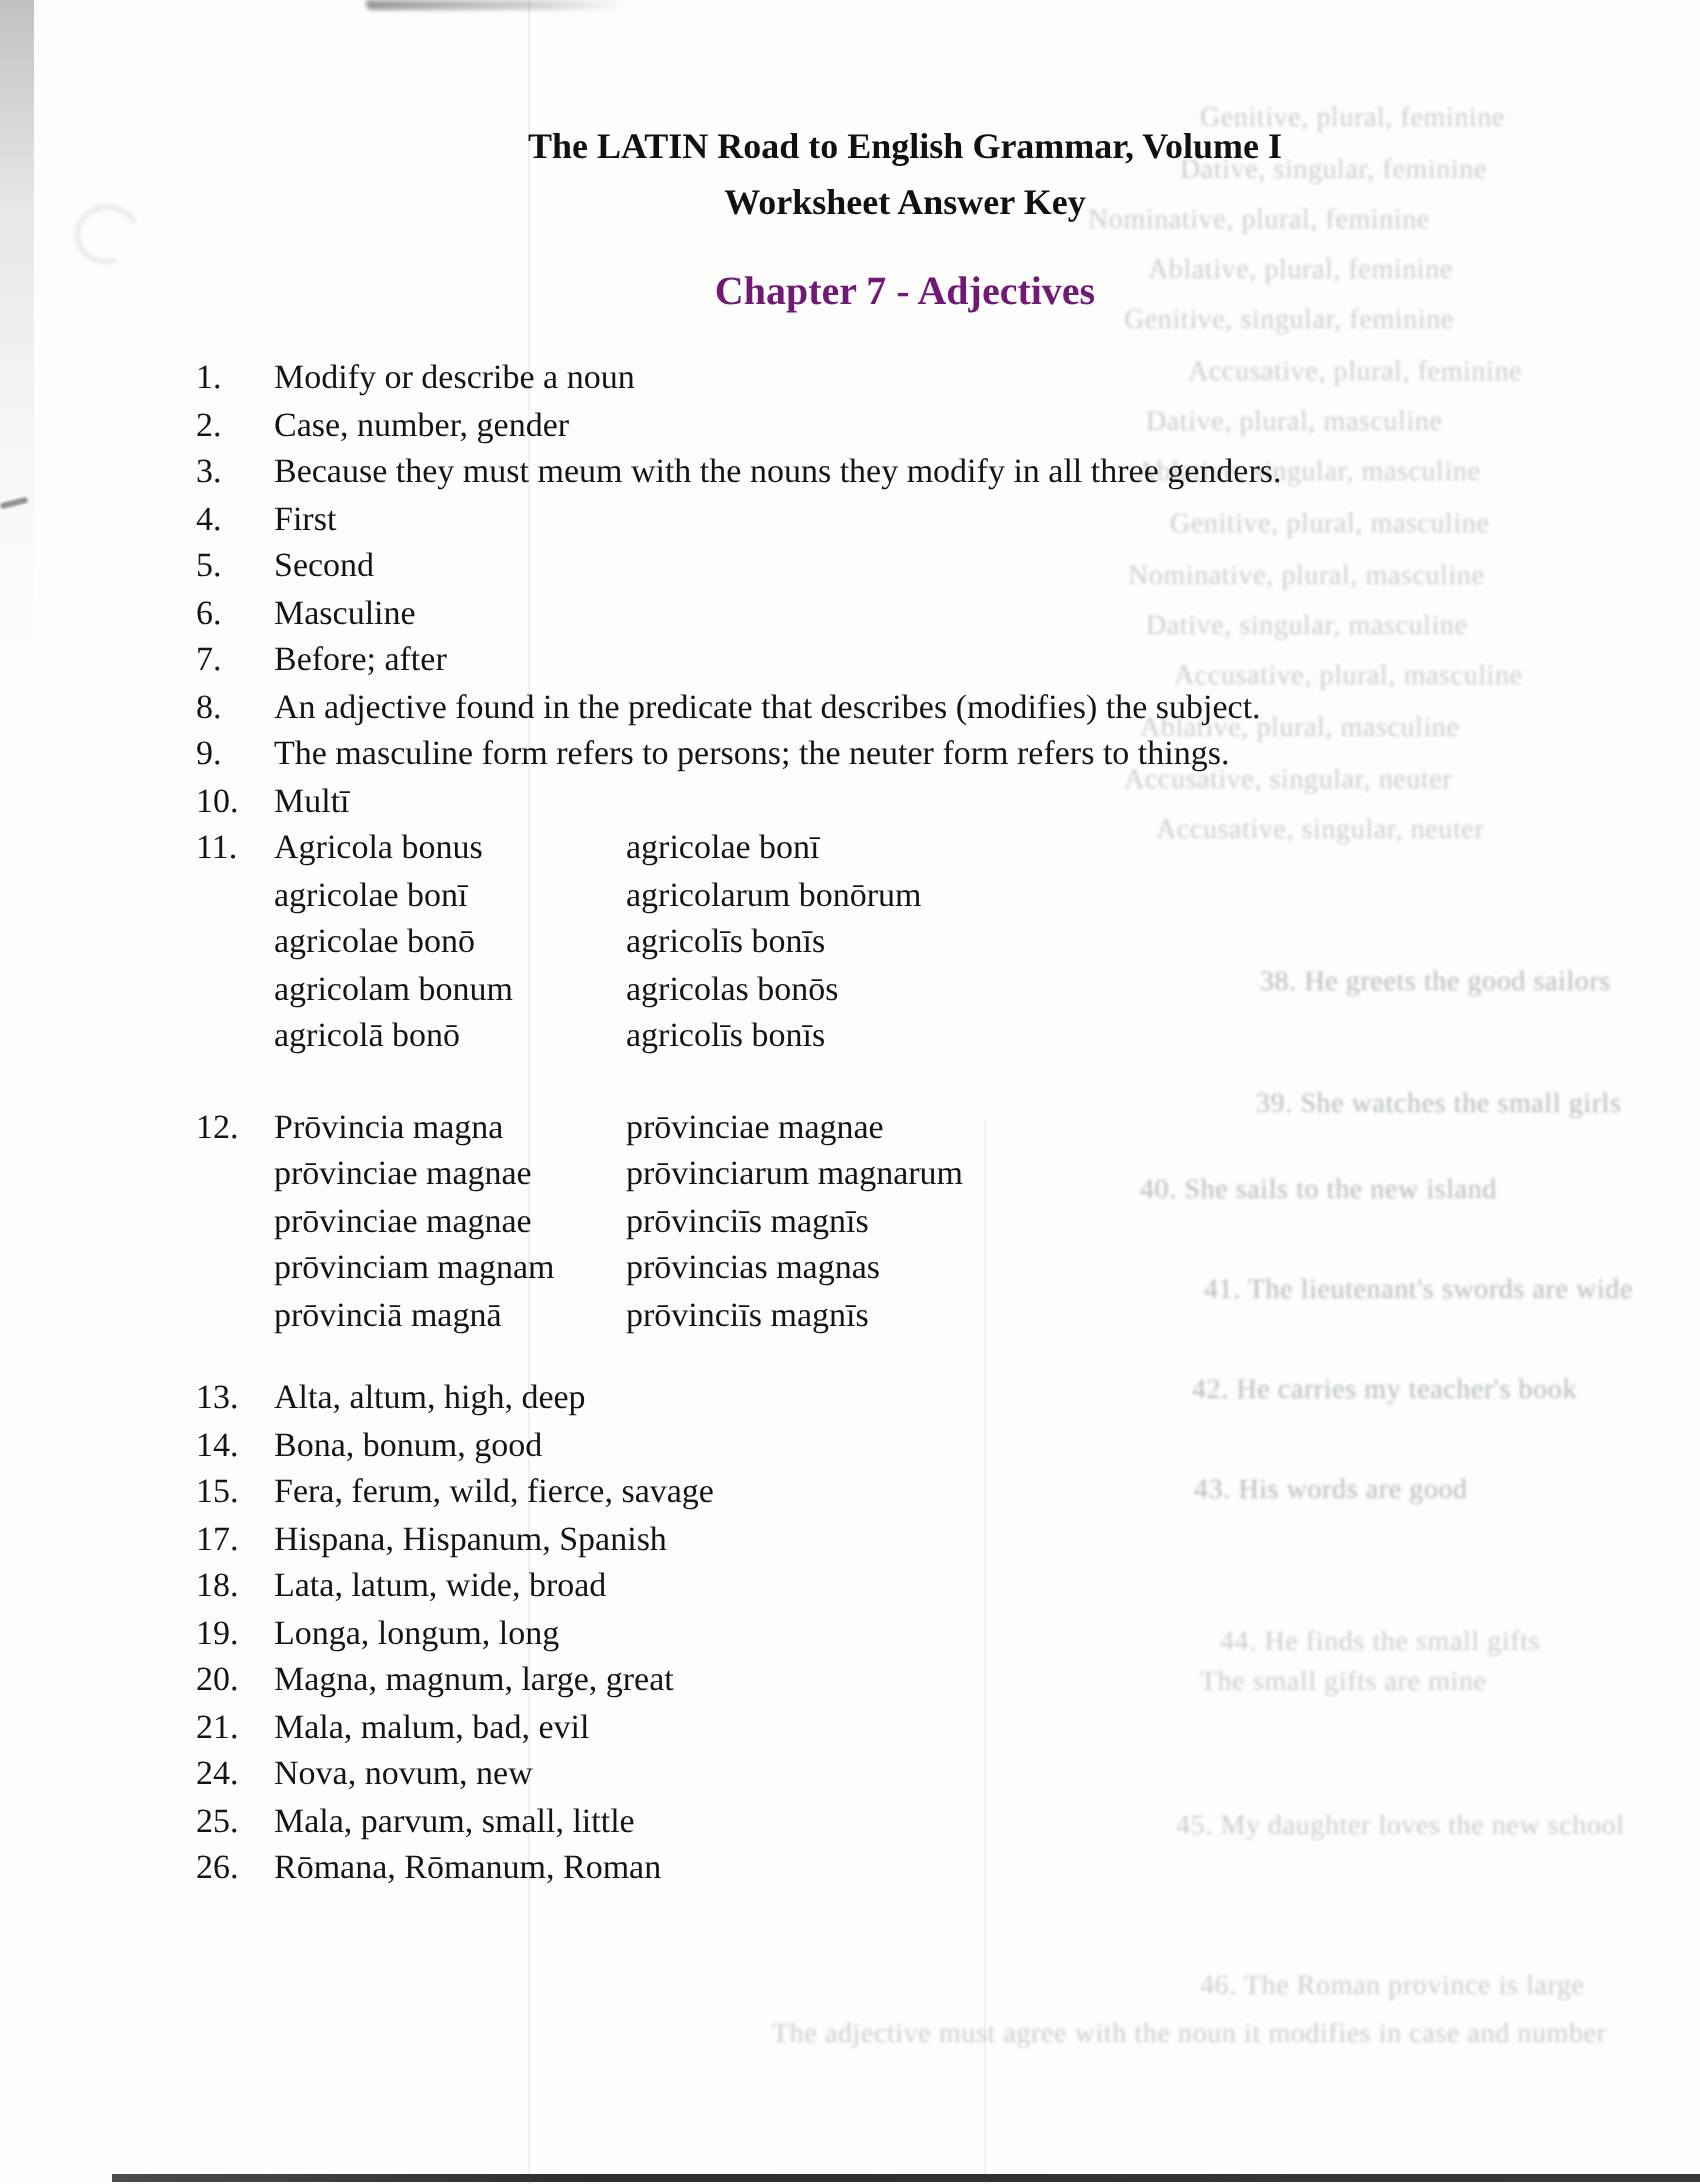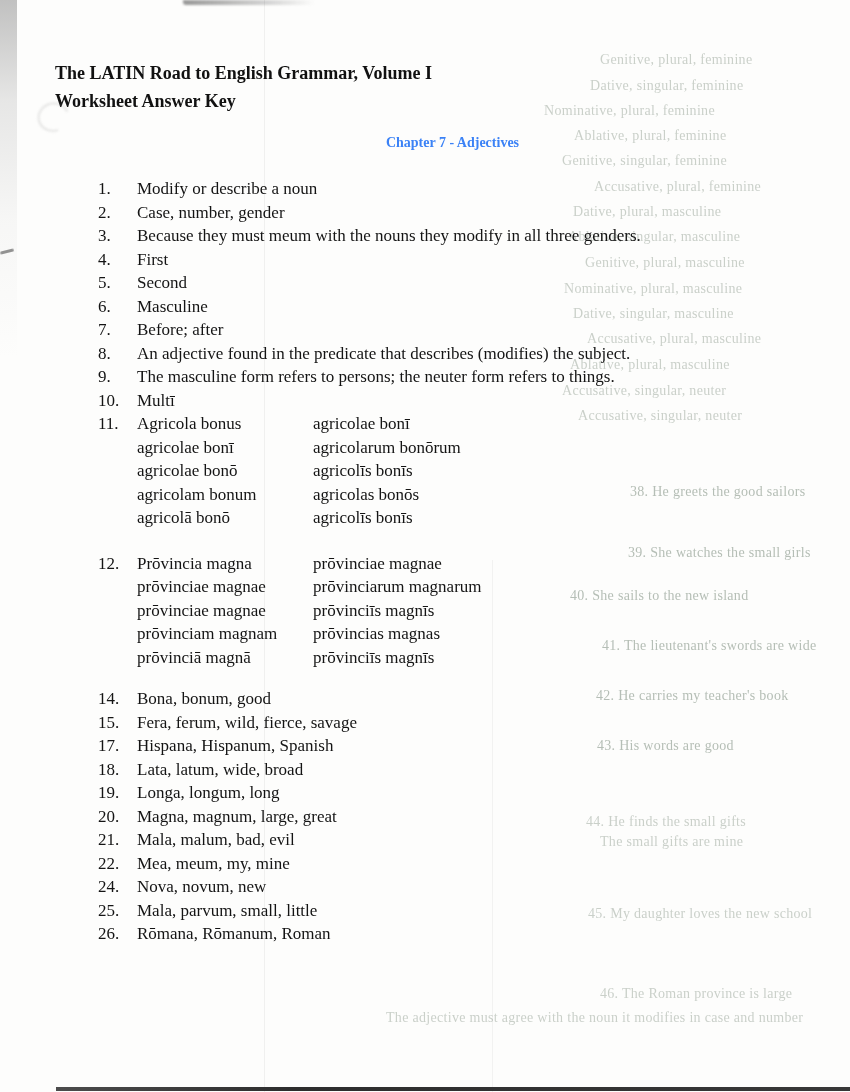--- a/index.html
+++ b/index.html
@@ -40,26 +40,26 @@
 
   
   .bleed{
     position:absolute;white-space:nowrap;font-size:14px;
     color:rgba(110,128,112,.50);filter:blur(.75px);letter-spacing:.3px;
   }
   .bleed.faint{color:rgba(125,140,126,.40);}
 
   
   .header{
-    position:absolute;top:60px;left:55px;width:795px;
+    position:absolute;top:60px;left:55px;width:795px;text-align:center;
     font-weight:bold;font-size:18px;line-height:27.5px;color:#111;
   }
   .chapter{
     position:absolute;top:135px;left:55px;width:795px;text-align:center;
-    font-weight:bold;font-size:14px;color:#3b82f6;
+    font-weight:bold;font-size:20px;color:#701a75;
   }
   .answers{
     position:absolute;top:177px;left:98px;width:700px;
     font-size:17px;line-height:23.5px;
   }
   .row,.drow{display:flex;}
   .n{flex:0 0 39px;width:39px;}
   .t{flex:1 1 auto;}
   .c1{flex:0 0 176px;width:176px;}
   .c2{flex:1 1 auto;}
@@ -85,21 +85,21 @@
   <div class="bleed faint" style="top:331px;left:587px">Accusative, plural, masculine</div>
   <div class="bleed faint" style="top:357px;left:570px">Ablative, plural, masculine</div>
   <div class="bleed faint" style="top:383px;left:562px">Accusative, singular, neuter</div>
   <div class="bleed faint" style="top:408px;left:578px">Accusative, singular, neuter</div>
   <div class="bleed" style="top:484px;left:630px">38. He greets the good sailors</div>
   <div class="bleed" style="top:545px;left:628px">39. She watches the small girls</div>
   <div class="bleed" style="top:588px;left:570px">40. She sails to the new island</div>
   <div class="bleed" style="top:638px;left:602px">41. The lieutenant's swords are wide</div>
   <div class="bleed" style="top:688px;left:596px">42. He carries my teacher's book</div>
   <div class="bleed" style="top:738px;left:597px">43. His words are good</div>
-  <div class="bleed faint" style="top:814px;left:586px">44. He finds the small gifts</div>
+  <div class="bleed faint" style="top:814px;left:610px">44. He finds the small gifts</div>
   <div class="bleed faint" style="top:834px;left:600px">The small gifts are mine</div>
   <div class="bleed faint" style="top:906px;left:588px">45. My daughter loves the new school</div>
   <div class="bleed faint" style="top:986px;left:600px">46. The Roman province is large</div>
   <div class="bleed faint" style="top:1010px;left:386px">The adjective must agree with the noun it modifies in case and number</div>
 
   <div class="header">
     <div>The LATIN Road to English Grammar, Volume I</div>
     <div>Worksheet Answer Key</div>
   </div>
   <div class="chapter">Chapter 7 - Adjectives</div>
@@ -198,20 +198,24 @@
         </div>
       <div class="drow">
           <span class="n"></span>
           <span class="c1">prōvinciā magnā</span>
           <span class="c2">prōvinciīs magnīs</span>
         </div>
     </div>
 
     <div class="part2">
       <div class="row">
+          <span class="n">13.</span>
+          <span class="t">Alta, altum, high, deep</span>
+        </div>
+      <div class="row">
           <span class="n">14.</span>
           <span class="t">Bona, bonum, good</span>
         </div>
       <div class="row">
           <span class="n">15.</span>
           <span class="t">Fera, ferum, wild, fierce, savage</span>
         </div>
       <div class="row">
           <span class="n">17.</span>
           <span class="t">Hispana, Hispanum, Spanish</span>
@@ -224,24 +228,20 @@
           <span class="n">19.</span>
           <span class="t">Longa, longum, long</span>
         </div>
       <div class="row">
           <span class="n">20.</span>
           <span class="t">Magna, magnum, large, great</span>
         </div>
       <div class="row">
           <span class="n">21.</span>
           <span class="t">Mala, malum, bad, evil</span>
-        </div>
-      <div class="row">
-          <span class="n">22.</span>
-          <span class="t">Mea, meum, my, mine</span>
         </div>
       <div class="row">
           <span class="n">24.</span>
           <span class="t">Nova, novum, new</span>
         </div>
       <div class="row">
           <span class="n">25.</span>
           <span class="t">Mala, parvum, small, little</span>
         </div>
       <div class="row">

